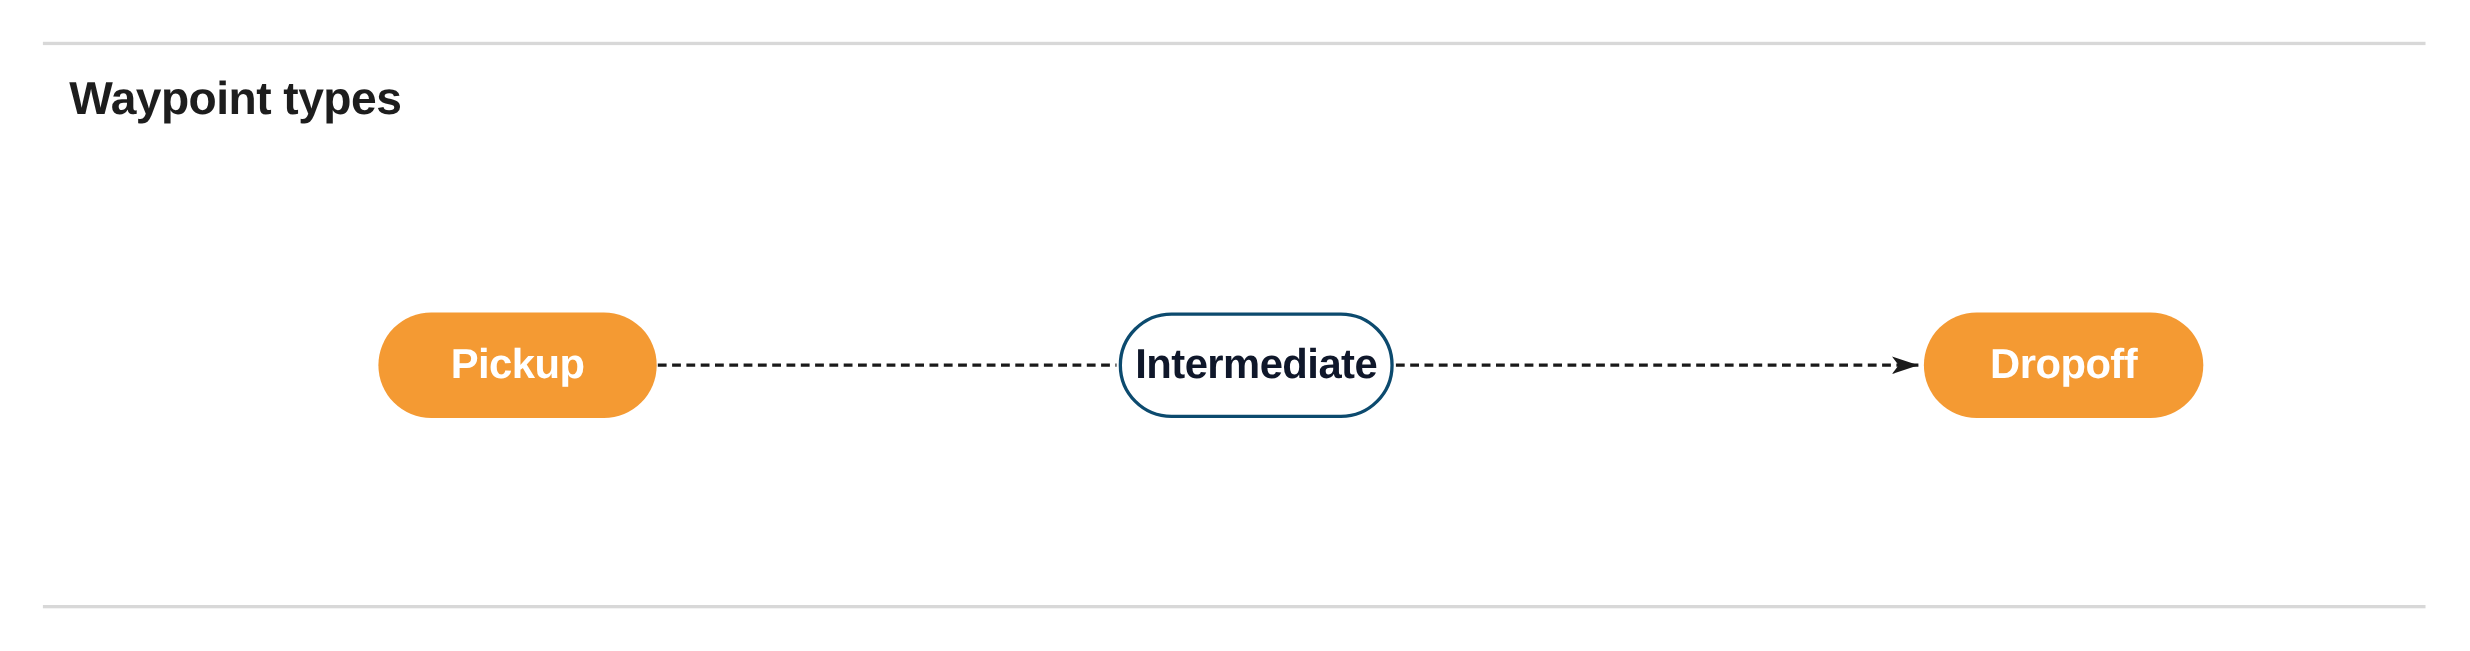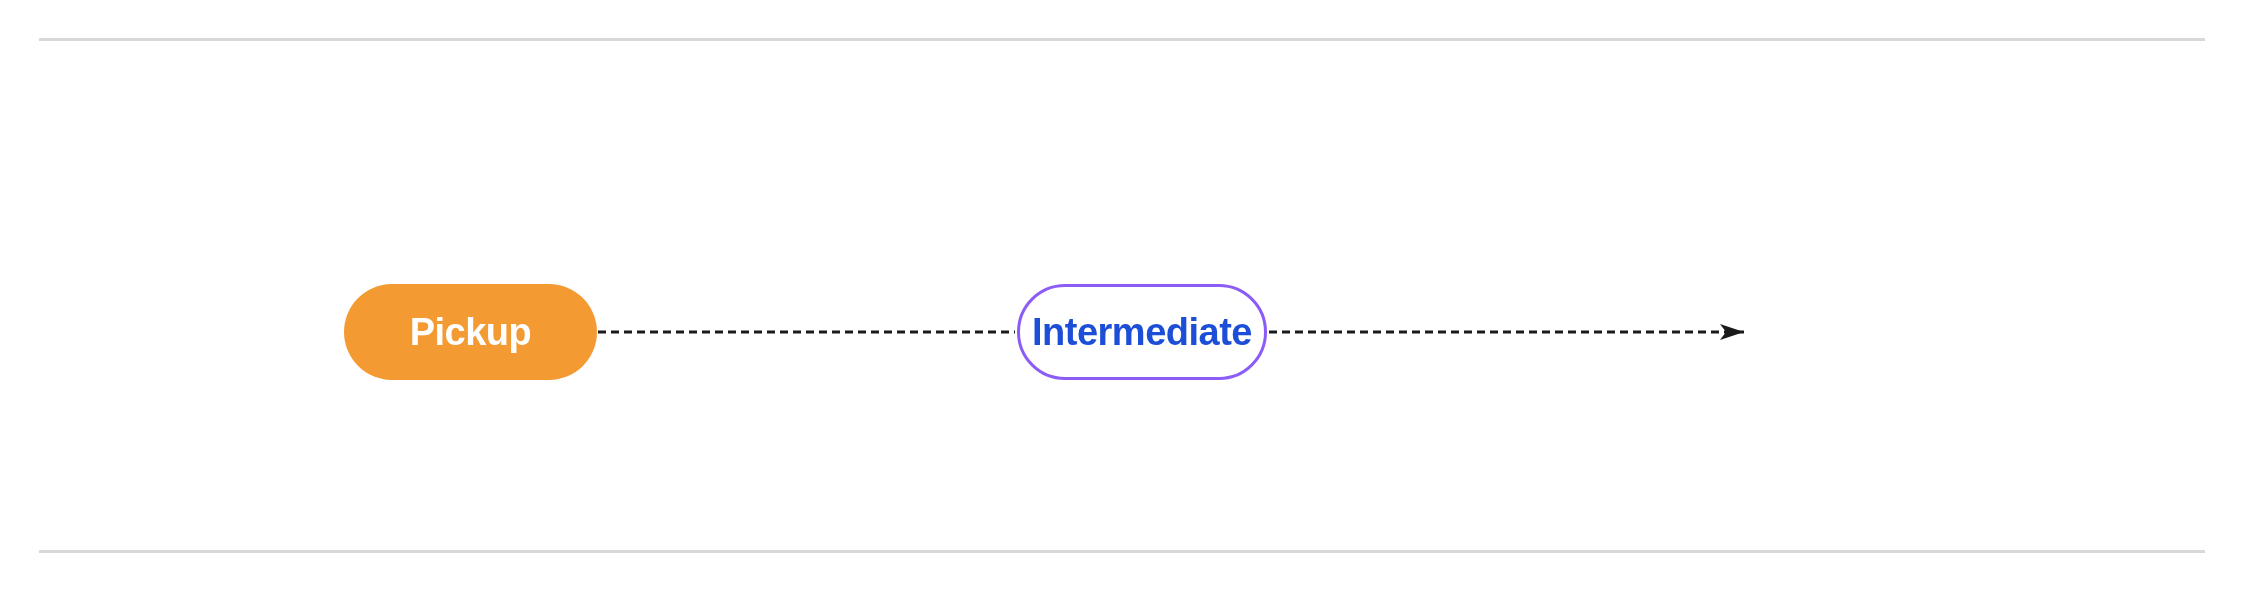--- a/index.html
+++ b/index.html
@@ -70,47 +70,51 @@
   .node.terminal {
     background: #f49a33;
     color: #ffffff;
   }
   .node.pickup  { left: 344px;  width: 253px; }
   .node.dropoff { left: 1749px; width: 254px; }
   .node.intermediate {
     left: 1017px;
     width: 250px;
     background: #ffffff;
-    border: 3px solid #8b5cf6;
-    color: #1d4ed8;
+    border: 3px solid #0c4a6e;
+    color: #0f172a;
   }
 </style>
 </head>
 <body>
 
 <div class="canvas">
 
   <div class="divider top"></div>
 
+  <h2 class="section-title">Waypoint types</h2>
 
 
   <svg class="edges-layer" viewBox="0 0 2245 592" xmlns="http://www.w3.org/2000/svg">
     <defs>
       <marker id="arrowhead" viewBox="0 0 26 18" markerUnits="userSpaceOnUse" markerWidth="26" markerHeight="18" refX="25" refY="9" orient="auto">
         <path d="M1,1 L25,9 L1,17 L7,9 Z" fill="#1a1a1a"></path>
       </marker>
     </defs>
     <line x1="598" y1="332" x2="1015" y2="332" stroke="#1a1a1a" stroke-width="3" stroke-dasharray="8 5"></line>
     <line x1="1269" y1="332" x2="1744" y2="332" stroke="#1a1a1a" stroke-width="3" stroke-dasharray="8 5" marker-end="url(#arrowhead)"></line>
   </svg>
 
   <div class="node terminal pickup">
     <span>Pickup</span>
   </div>
 
   <div class="node intermediate">
     <span>Intermediate</span>
   </div>
 
+  <div class="node terminal dropoff">
+    <span>Dropoff</span>
+  </div>
 
   <div class="divider bottom"></div>
 
 </div>
 
 </body></html>

